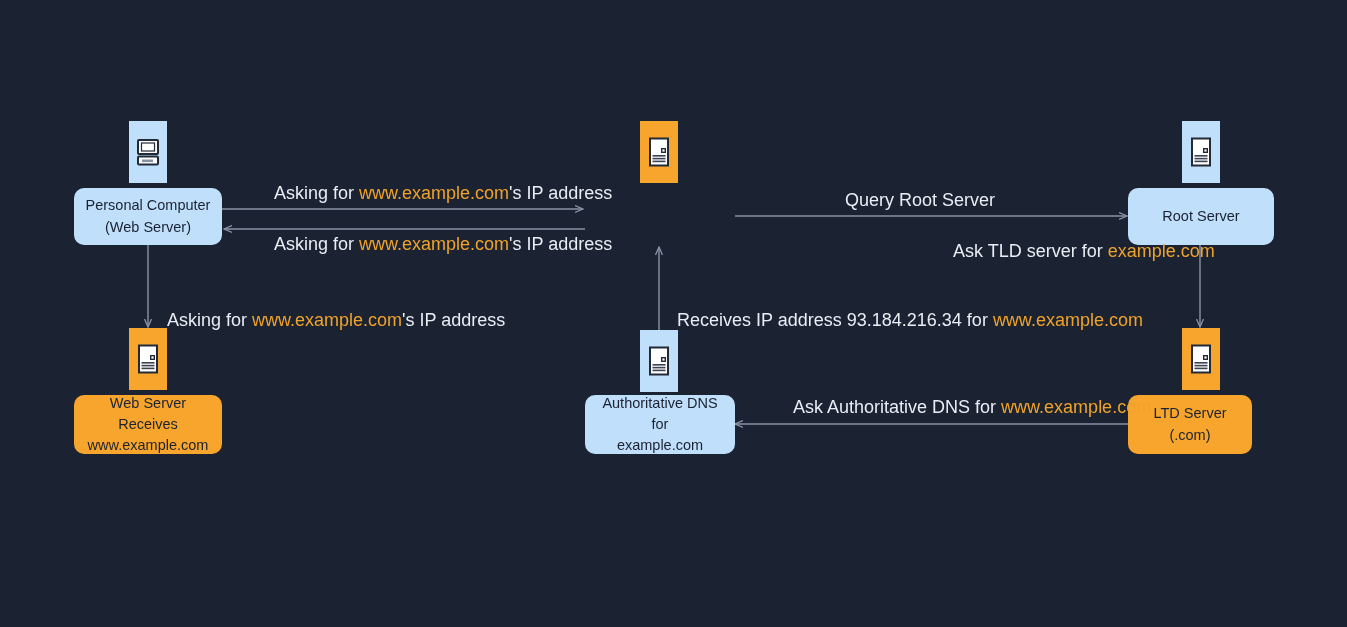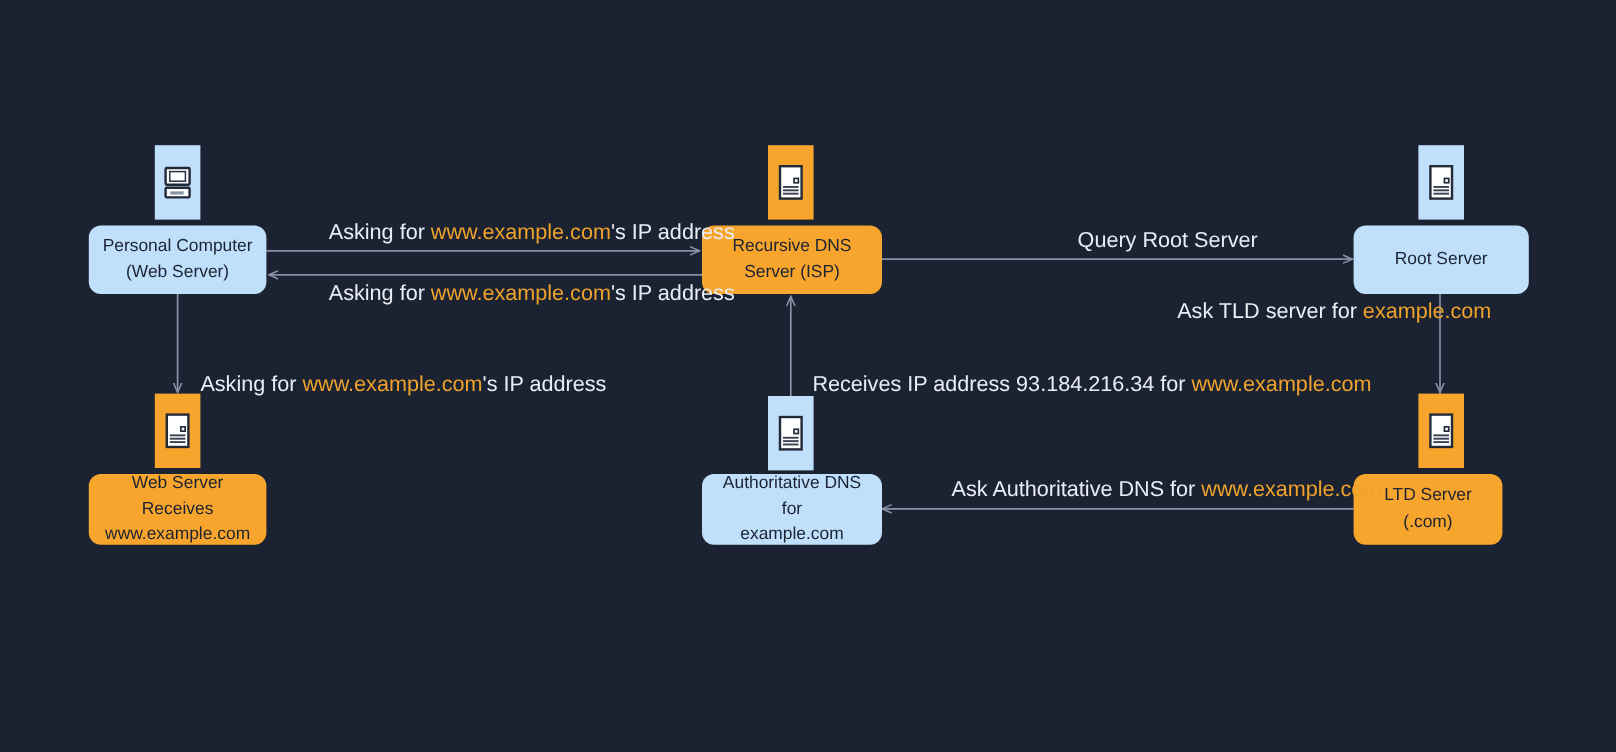--- a/index.html
+++ b/index.html
@@ -159,24 +159,20 @@
       <rect x="4.5" y="20.8" width="13" height="1.6" fill="#3b4252"></rect>
       <rect x="4.5" y="23.6" width="13" height="1.6" fill="#3b4252"></rect>
     </svg>
   </div>
 
   <div class="node blue" style="left:74px; top:188px; width:148px; height:57px;">
     <span>Personal Computer</span>
     <span class="line2">(Web Server)</span>
   </div>
 
-  <div class="node orange" style="left:585px; top:188px; width:150px; height:57px;">
-    <span>Recursive DNS</span>
-    <span class="line2">Server (ISP)</span>
-  </div>
 
   <div class="node blue" style="left:1128px; top:188px; width:146px; height:57px;">
     <span>Root Server</span>
   </div>
 
   <div class="node orange" style="left:74px; top:395px; width:148px; height:59px;">
     <span>Web Server Receives</span>
     <span class="line2">www.example.com</span>
   </div>
 
@@ -190,25 +186,25 @@
   </div>
 
   <div class="edge-label" style="left:274px; top:183px;">
     <span>Asking for </span><span class="dom">www.example.com</span><span>'s IP address</span>
   </div>
 
   <div class="edge-label" style="left:274px; top:234px;">
     <span>Asking for </span><span class="dom">www.example.com</span><span>'s IP address</span>
   </div>
 
-  <div class="edge-label" style="left:898px; top:190px;">
+  <div class="edge-label" style="left:845px; top:190px;">
     <span>Query Root Server</span><span class="dom"></span><span></span>
   </div>
 
-  <div class="edge-label" style="left:953px; top:249px;margin-left:28px;">
+  <div class="edge-label" style="left:953px; top:241px;">
     <span>Ask TLD server for </span><span class="dom">example.com</span><span></span>
   </div>
 
   <div class="edge-label" style="left:167px; top:310px;">
     <span>Asking for </span><span class="dom">www.example.com</span><span>'s IP address</span>
   </div>
 
   <div class="edge-label" style="left:677px; top:310px;">
     <span>Receives IP address 93.184.216.34 for </span><span class="dom">www.example.com</span><span></span>
   </div>

